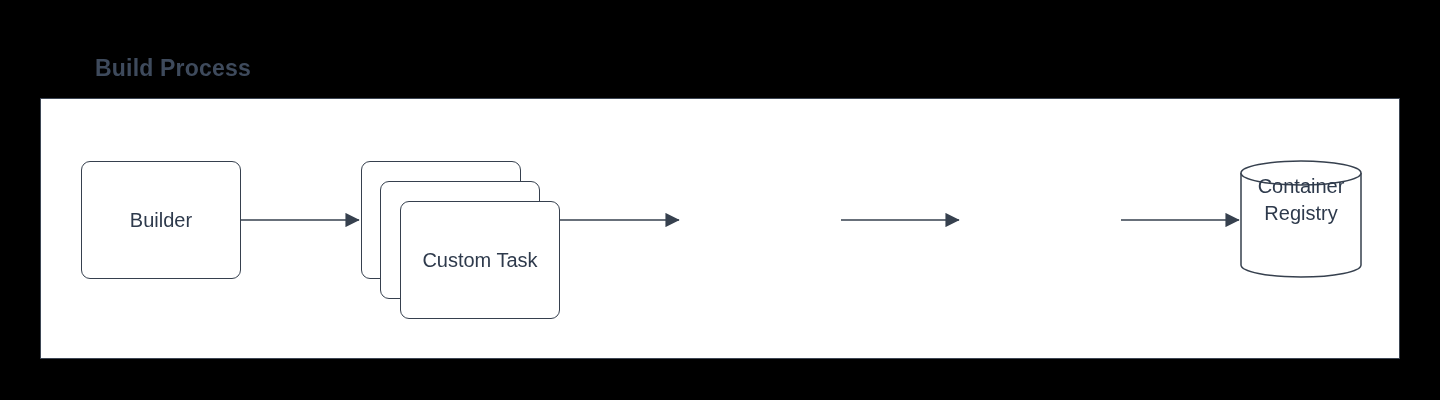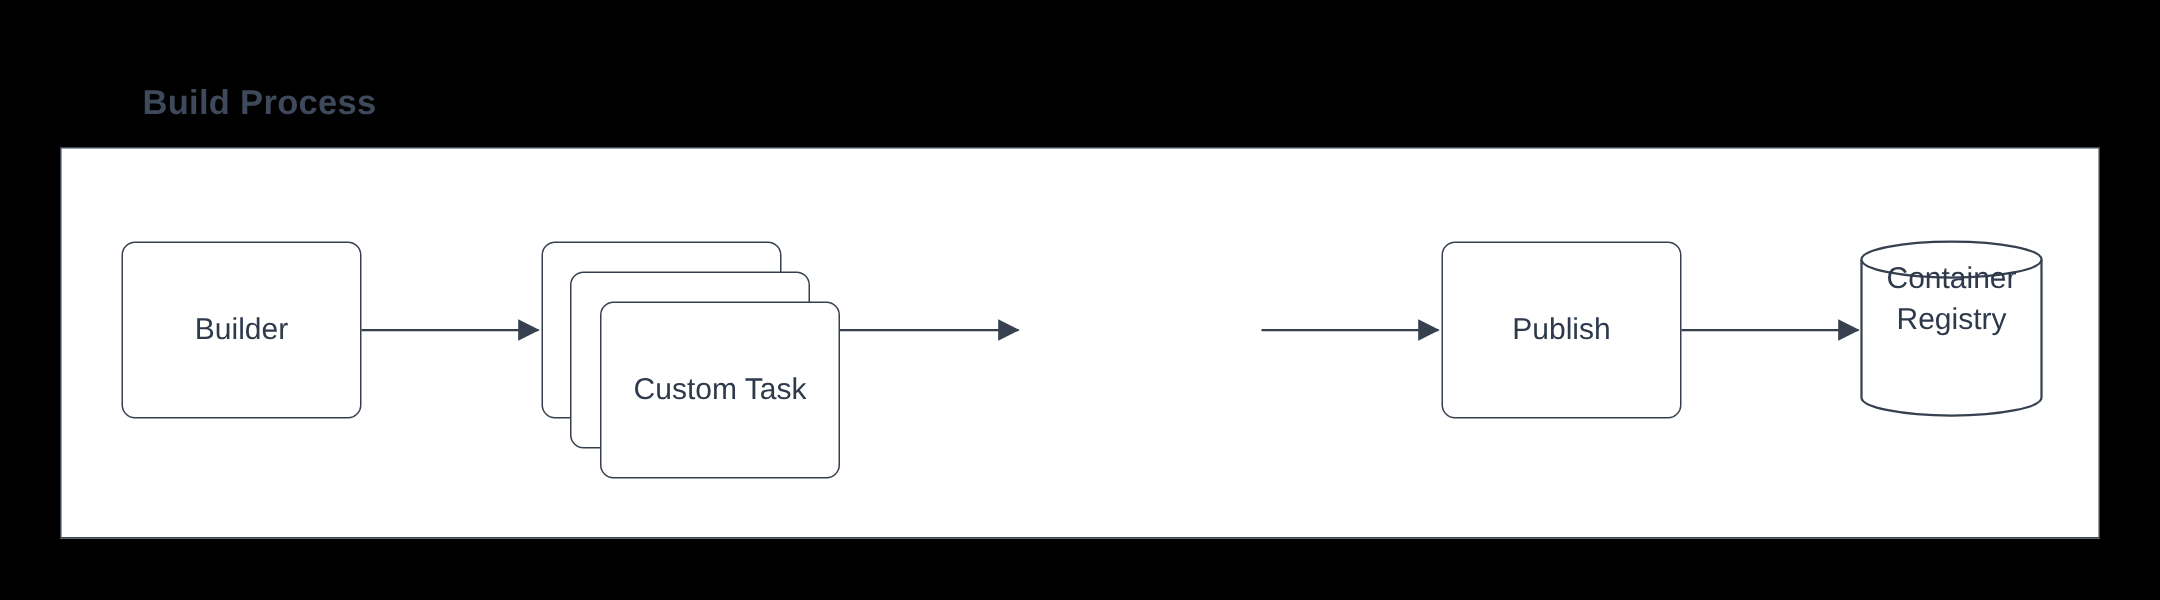--- a/index.html
+++ b/index.html
@@ -103,22 +103,19 @@
       <span>Custom Task</span>
     </div>
     <div class="node stack-mid">
       <span>Custom Task</span>
     </div>
     <div class="node stack-front">
       <span>Custom Task</span>
     </div>
 
 
-    <div class="node node-publish">
-      <span>Publish</span>
-    </div>
 
     <div class="cyl-label">
       <span>Container Registry</span>
     </div>
 
   </div>
 </div>
 
 </body></html>

